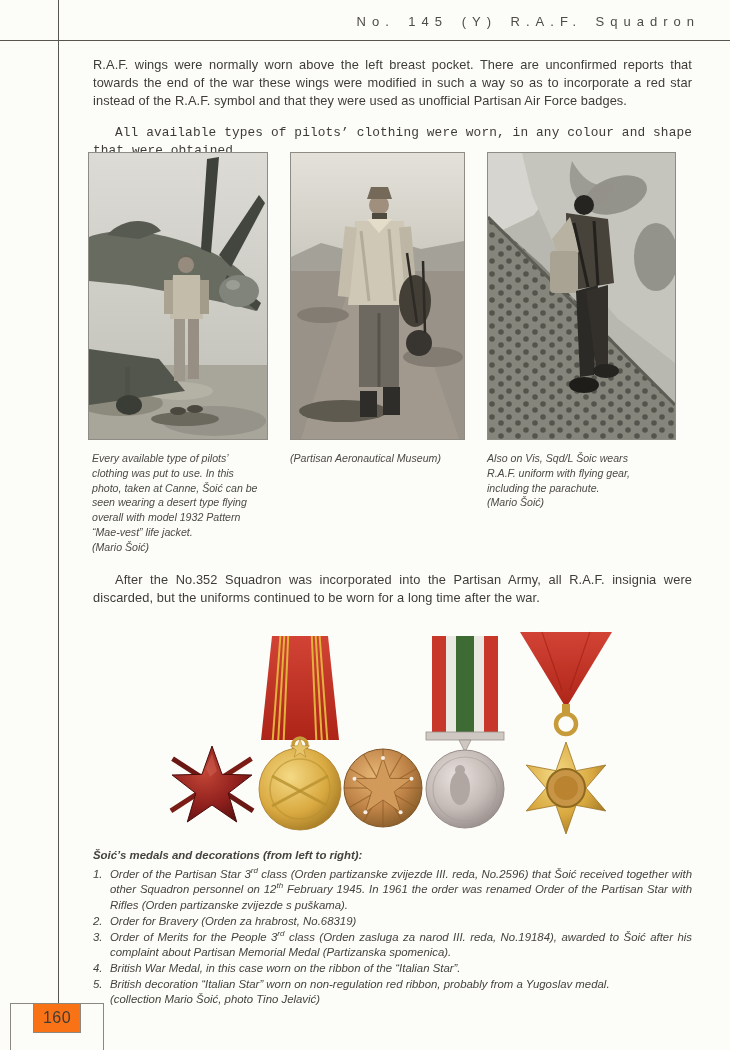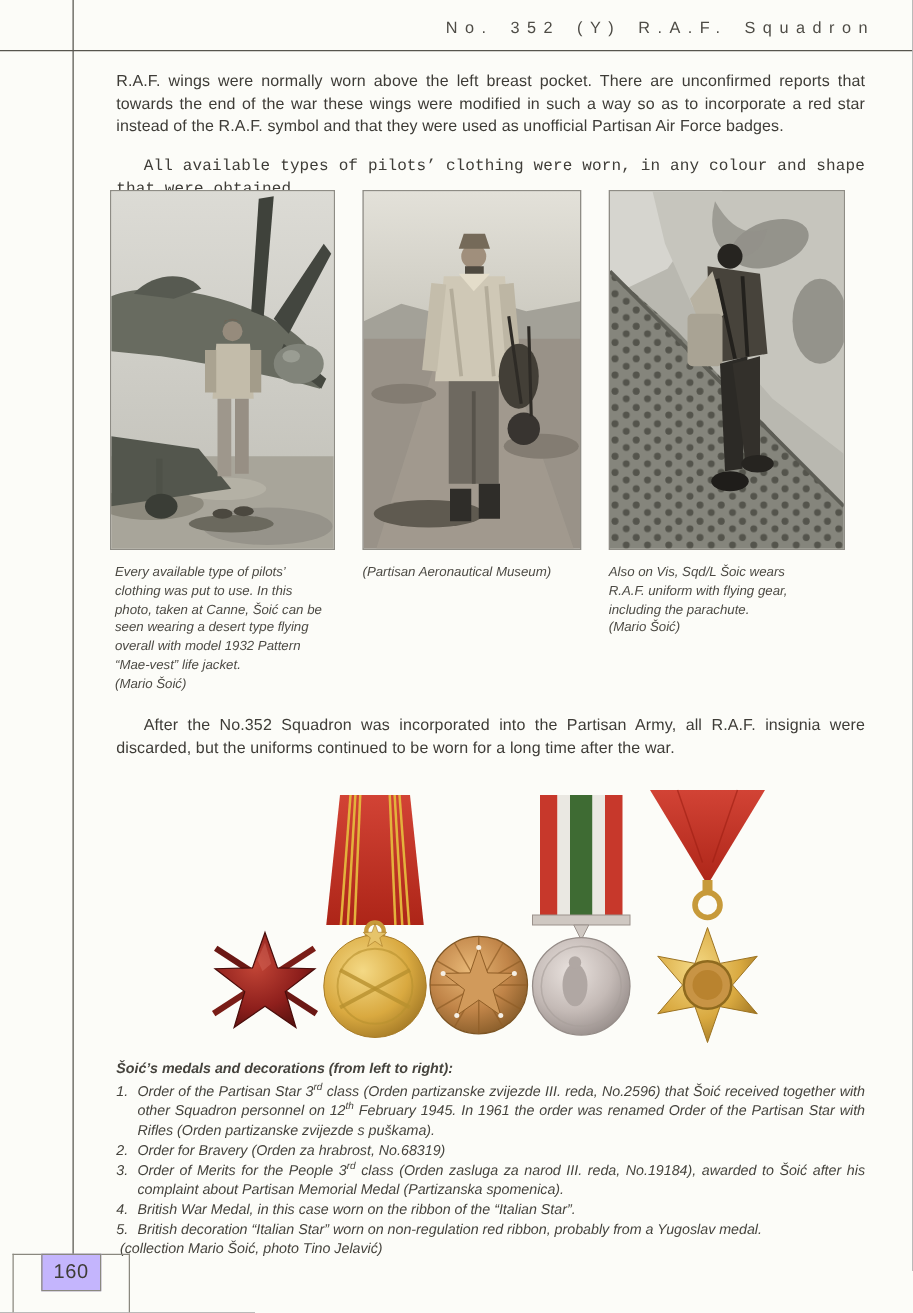--- a/index.html
+++ b/index.html
@@ -40,41 +40,41 @@
 
   .notes {
     position:absolute; left:93px; top:848px; width:599px;
     font-style:italic; font-size:11.4px; line-height:15.7px; color:#45433d;
   }
   .notes-heading { font-weight:bold; margin-bottom:3px; }
   .note-item { display:flex; }
   .note-num { width:17px; flex:none; }
   .note-txt { flex:1; text-align:justify; }
   .note-txt sup { font-size:8px; line-height:0; }
-  .notes-credit { margin-left:3px; }
+  .notes-credit { margin-left:17px; }
 
   .pagenum-outer {
     position:absolute; left:10px; top:1003px; width:92px; height:47px;
     border:1px solid #8a887f; border-bottom:none;
   }
   .pagenum-inner {
     position:absolute; left:22px; top:-1px; width:46px; height:28px;
-    border:1px solid #8a887f; background:#c4b5fd;
+    border:1px solid #8a887f; background:#f97316;
     display:flex; align-items:center; justify-content:center;
     font-size:16px; letter-spacing:0.5px; color:#3e3c37;
   }
 </style>
 </head>
 <body>
 
 <div class="page">
 
   <div class="vrule"></div>
   <div class="hrule"></div>
-  <div class="header-title">No. 352 (Y) R.A.F. Squadron</div>
+  <div class="header-title">No. 145 (Y) R.A.F. Squadron</div>
 
   <p class="body-text" id="para1">R.A.F. wings were normally worn above the left breast pocket. There are unconfirmed reports that towards the end of the war these wings were modified in such a way so as to incorporate a red star instead of the R.A.F. symbol and that they were used as unofficial Partisan Air Force badges.</p>
   <p class="body-text" id="para2">All available types of pilots’ clothing were worn, in any colour and shape that were obtained.</p>
 
   <div class="photos">
 
     <figure id="fig1">
       <svg class="photo-frame" width="178" height="286" viewBox="0 0 178 286" preserveAspectRatio="none">
         <defs>
           <linearGradient id="sky1" x1="0" y1="0" x2="0" y2="1">

